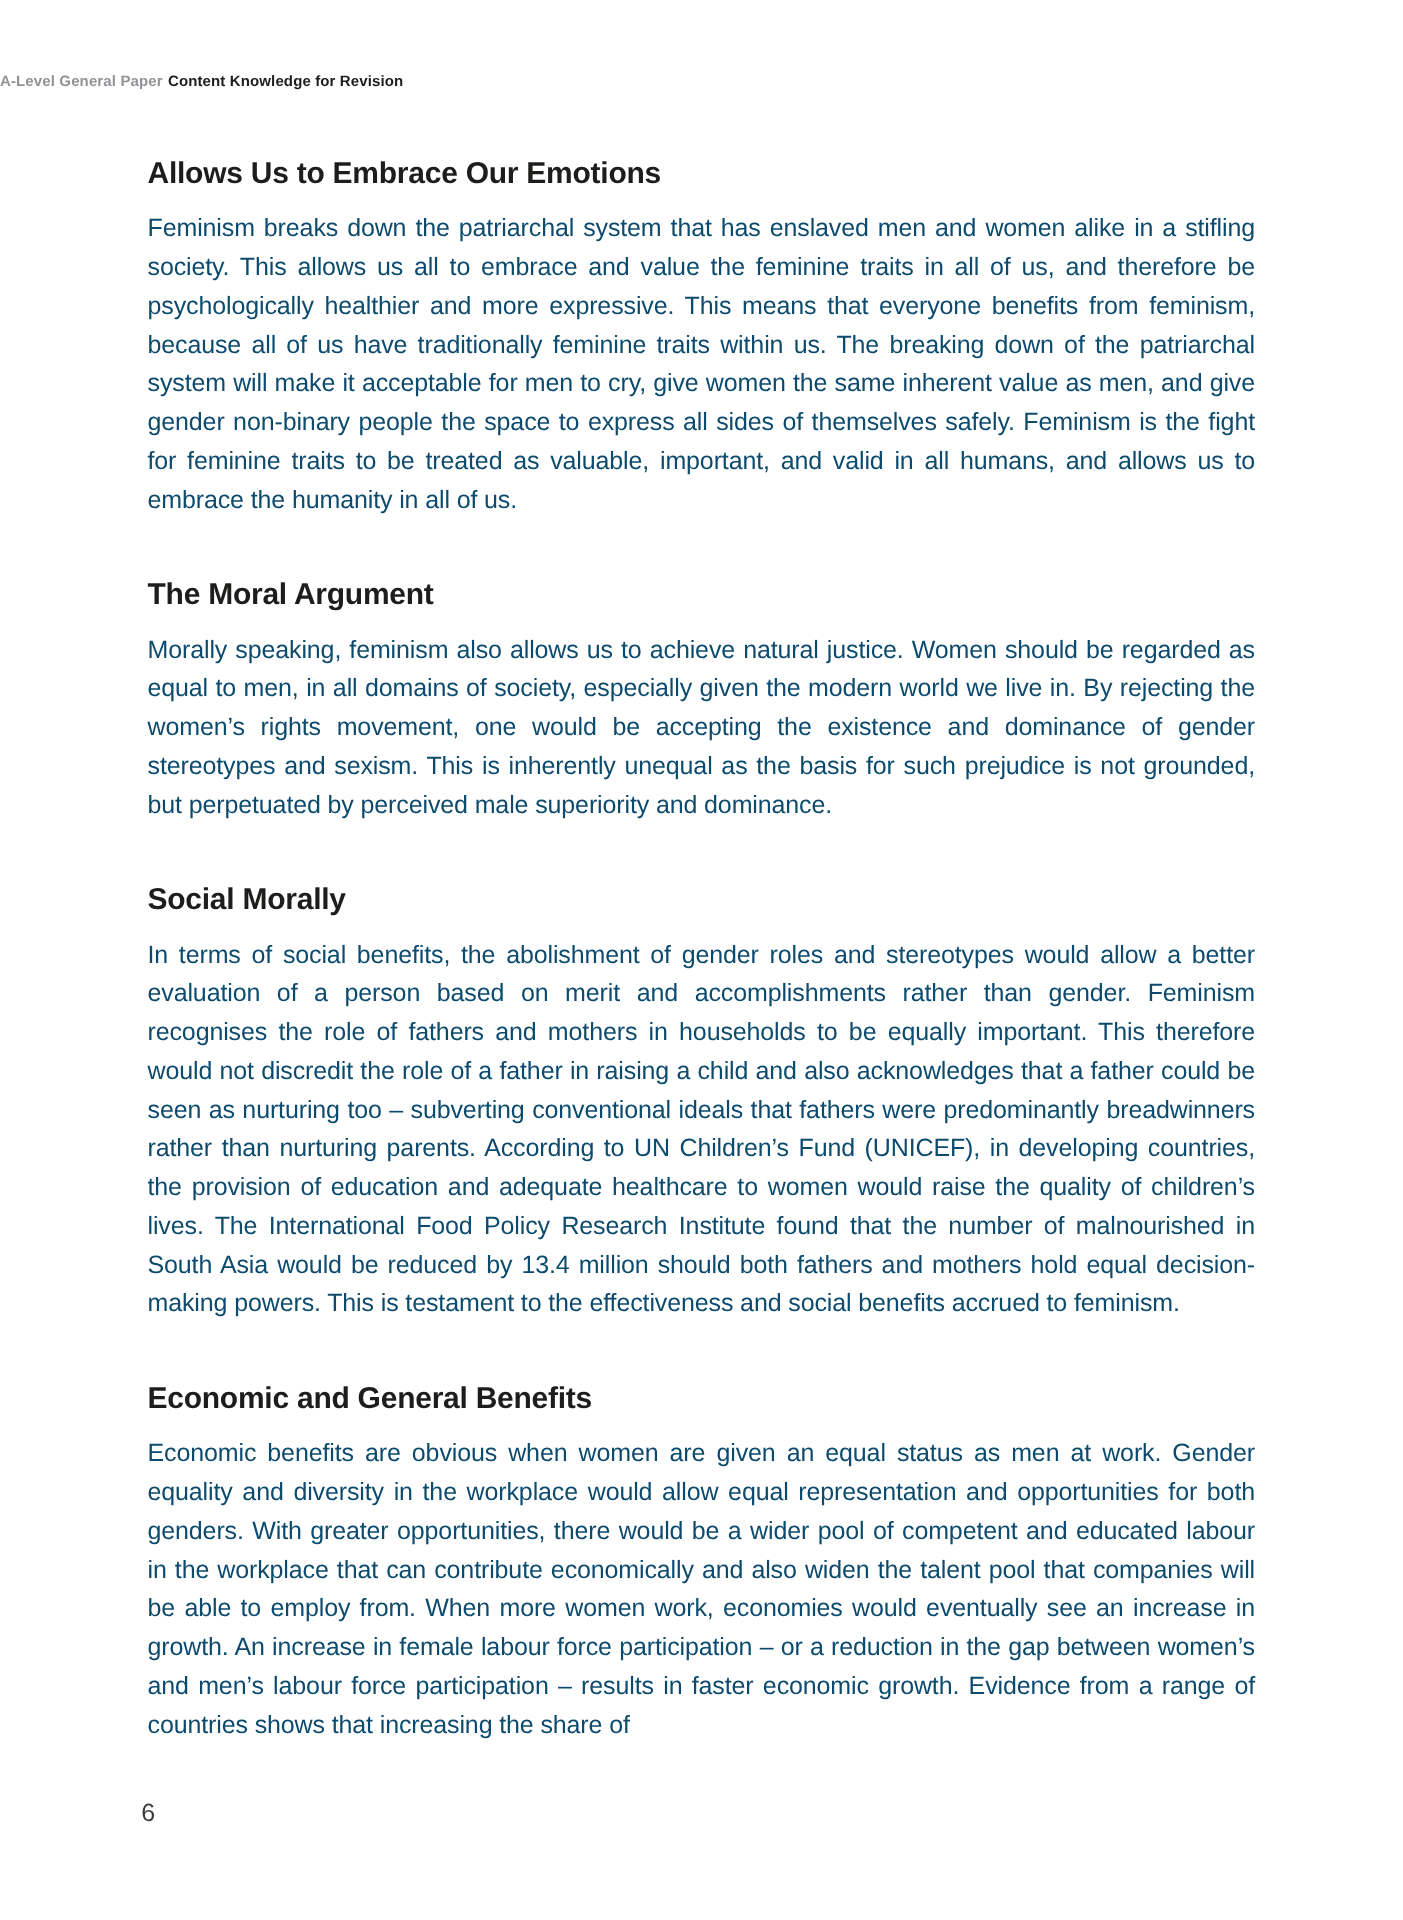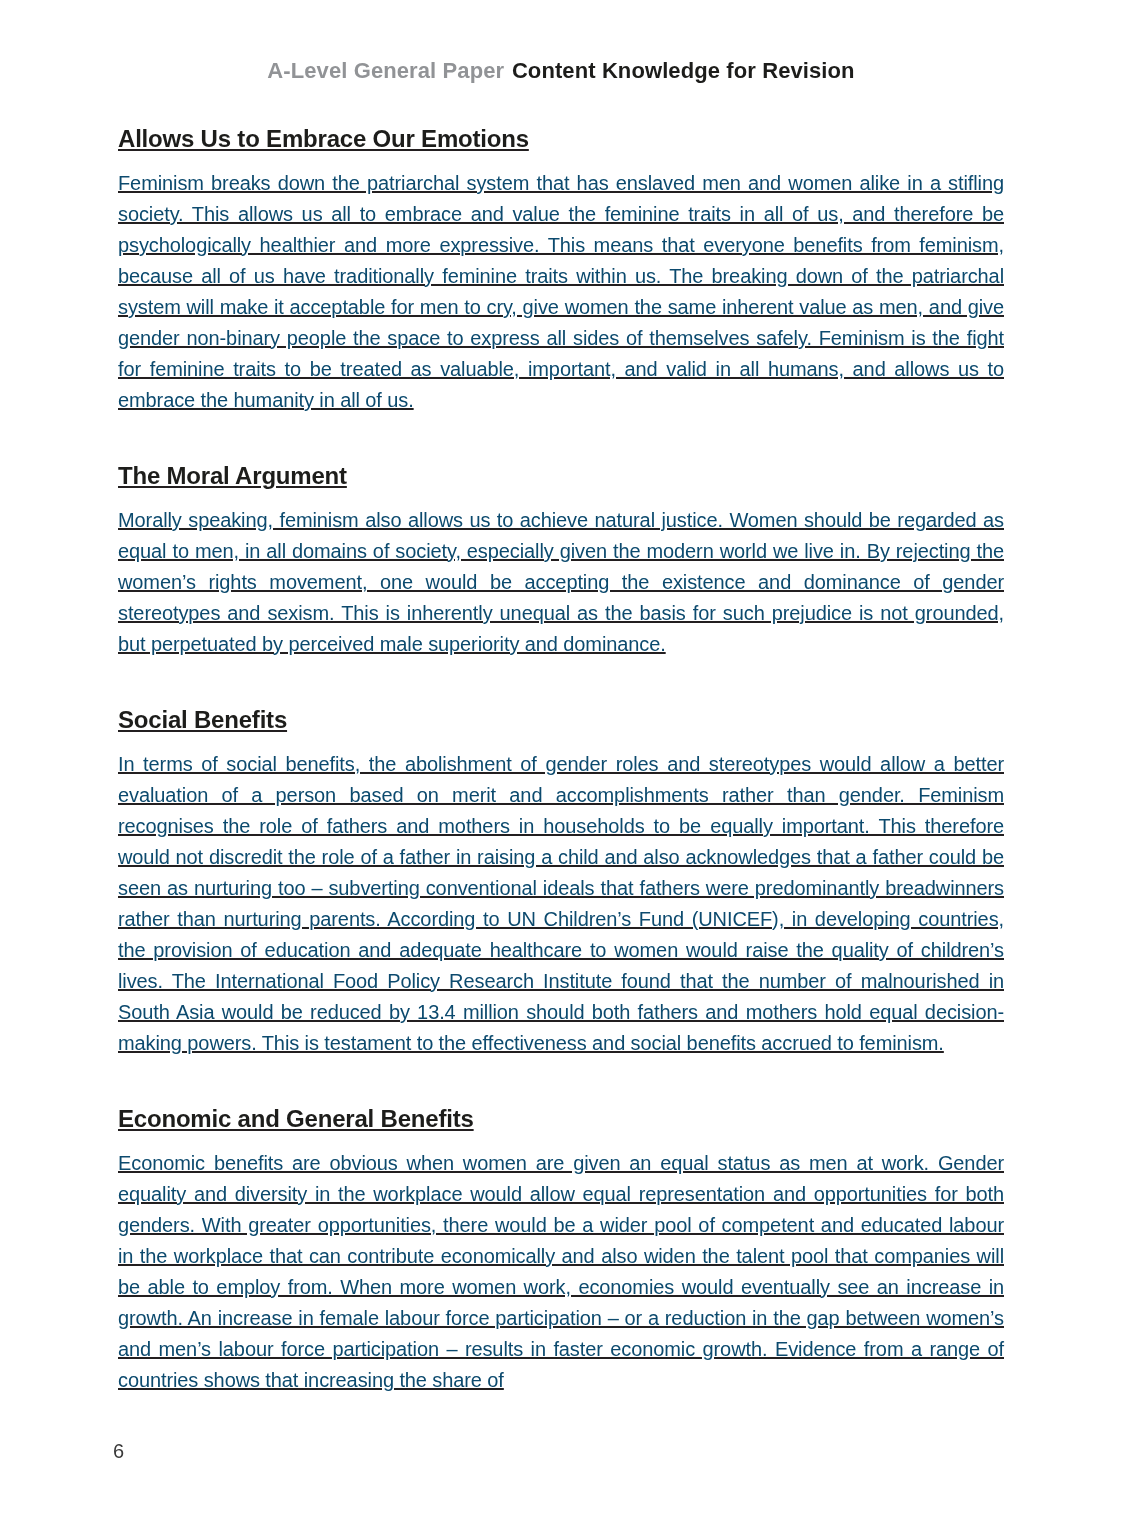--- a/index.html
+++ b/index.html
@@ -14,42 +14,40 @@
     background: #ffffff;
     font-family: "Liberation Sans", "DejaVu Sans", sans-serif;
     color: #231f20;
     overflow: hidden;
   }
   .running-header {
     position: absolute;
     top: 58px;
     left: 0;
     right: 0;
-    text-align: center;
-    font-size: 22px;
+    font-size: 12px;
     font-weight: bold;
     letter-spacing: 0.1px;
     white-space: nowrap;
   }
   .running-header .series {
     color: #919396;
     margin-right: 0.35em;
   }
   .running-header .title {
     color: #1d1d1b;
   }
   .content {
     position: absolute;
     top: 124px;
     left: 118px;
     width: 886px;
   }
   .content section {
     display: block;
-    text-decoration: underline;
   }
   .content h2 {
     font-size: 24px;
     line-height: 30px;
     font-weight: bold;
     color: #1d1d1b;
     margin: 45px 0 14px 0;
     letter-spacing: -0.2px;
   }
   .content section:first-child h2 {
@@ -86,21 +84,21 @@
       <h2>Allows Us to Embrace Our Emotions</h2>
       <p>Feminism breaks down the patriarchal system that has enslaved men and women alike in a stifling society. This allows us all to embrace and value the feminine traits in all of us, and therefore be psychologically healthier and more expressive. This means that everyone benefits from feminism, because all of us have traditionally feminine traits within us. The breaking down of the patriarchal system will make it acceptable for men to cry, give women the same inherent value as men, and give gender non-binary people the space to express all sides of themselves safely. Feminism is the fight for feminine traits to be treated as valuable, important, and valid in all humans, and allows us to embrace the humanity in all of us.</p>
     </section>
 
     <section>
       <h2>The Moral Argument</h2>
       <p>Morally speaking, feminism also allows us to achieve natural justice. Women should be regarded as equal to men, in all domains of society, especially given the modern world we live in. By rejecting the women’s rights movement, one would be accepting the existence and dominance of gender stereotypes and sexism. This is inherently unequal as the basis for such prejudice is not grounded, but perpetuated by perceived male superiority and dominance.</p>
     </section>
 
     <section>
-      <h2>Social Benefits</h2>
+      <h2>Social Morally</h2>
       <p>In terms of social benefits, the abolishment of gender roles and stereotypes would allow a better evaluation of a person based on merit and accomplishments rather than gender. Feminism recognises the role of fathers and mothers in households to be equally important. This therefore would not discredit the role of a father in raising a child and also acknowledges that a father could be seen as nurturing too – subverting conventional ideals that fathers were predominantly breadwinners rather than nurturing parents. According to UN Children’s Fund (UNICEF), in developing countries, the provision of education and adequate healthcare to women would raise the quality of children’s lives. The International Food Policy Research Institute found that the number of malnourished in South Asia would be reduced by 13.4 million should both fathers and mothers hold equal decision-making powers. This is testament to the effectiveness and social benefits accrued to feminism.</p>
     </section>
 
     <section>
       <h2>Economic and General Benefits</h2>
       <p>Economic benefits are obvious when women are given an equal status as men at work. Gender equality and diversity in the workplace would allow equal representation and opportunities for both genders. With greater opportunities, there would be a wider pool of competent and educated labour in the workplace that can contribute economically and also widen the talent pool that companies will be able to employ from. When more women work, economies would eventually see an increase in growth. An increase in female labour force participation – or a reduction in the gap between women’s and men’s labour force participation – results in faster economic growth. Evidence from a range of countries shows that increasing the share of</p>
     </section>
 
   </div>
 

